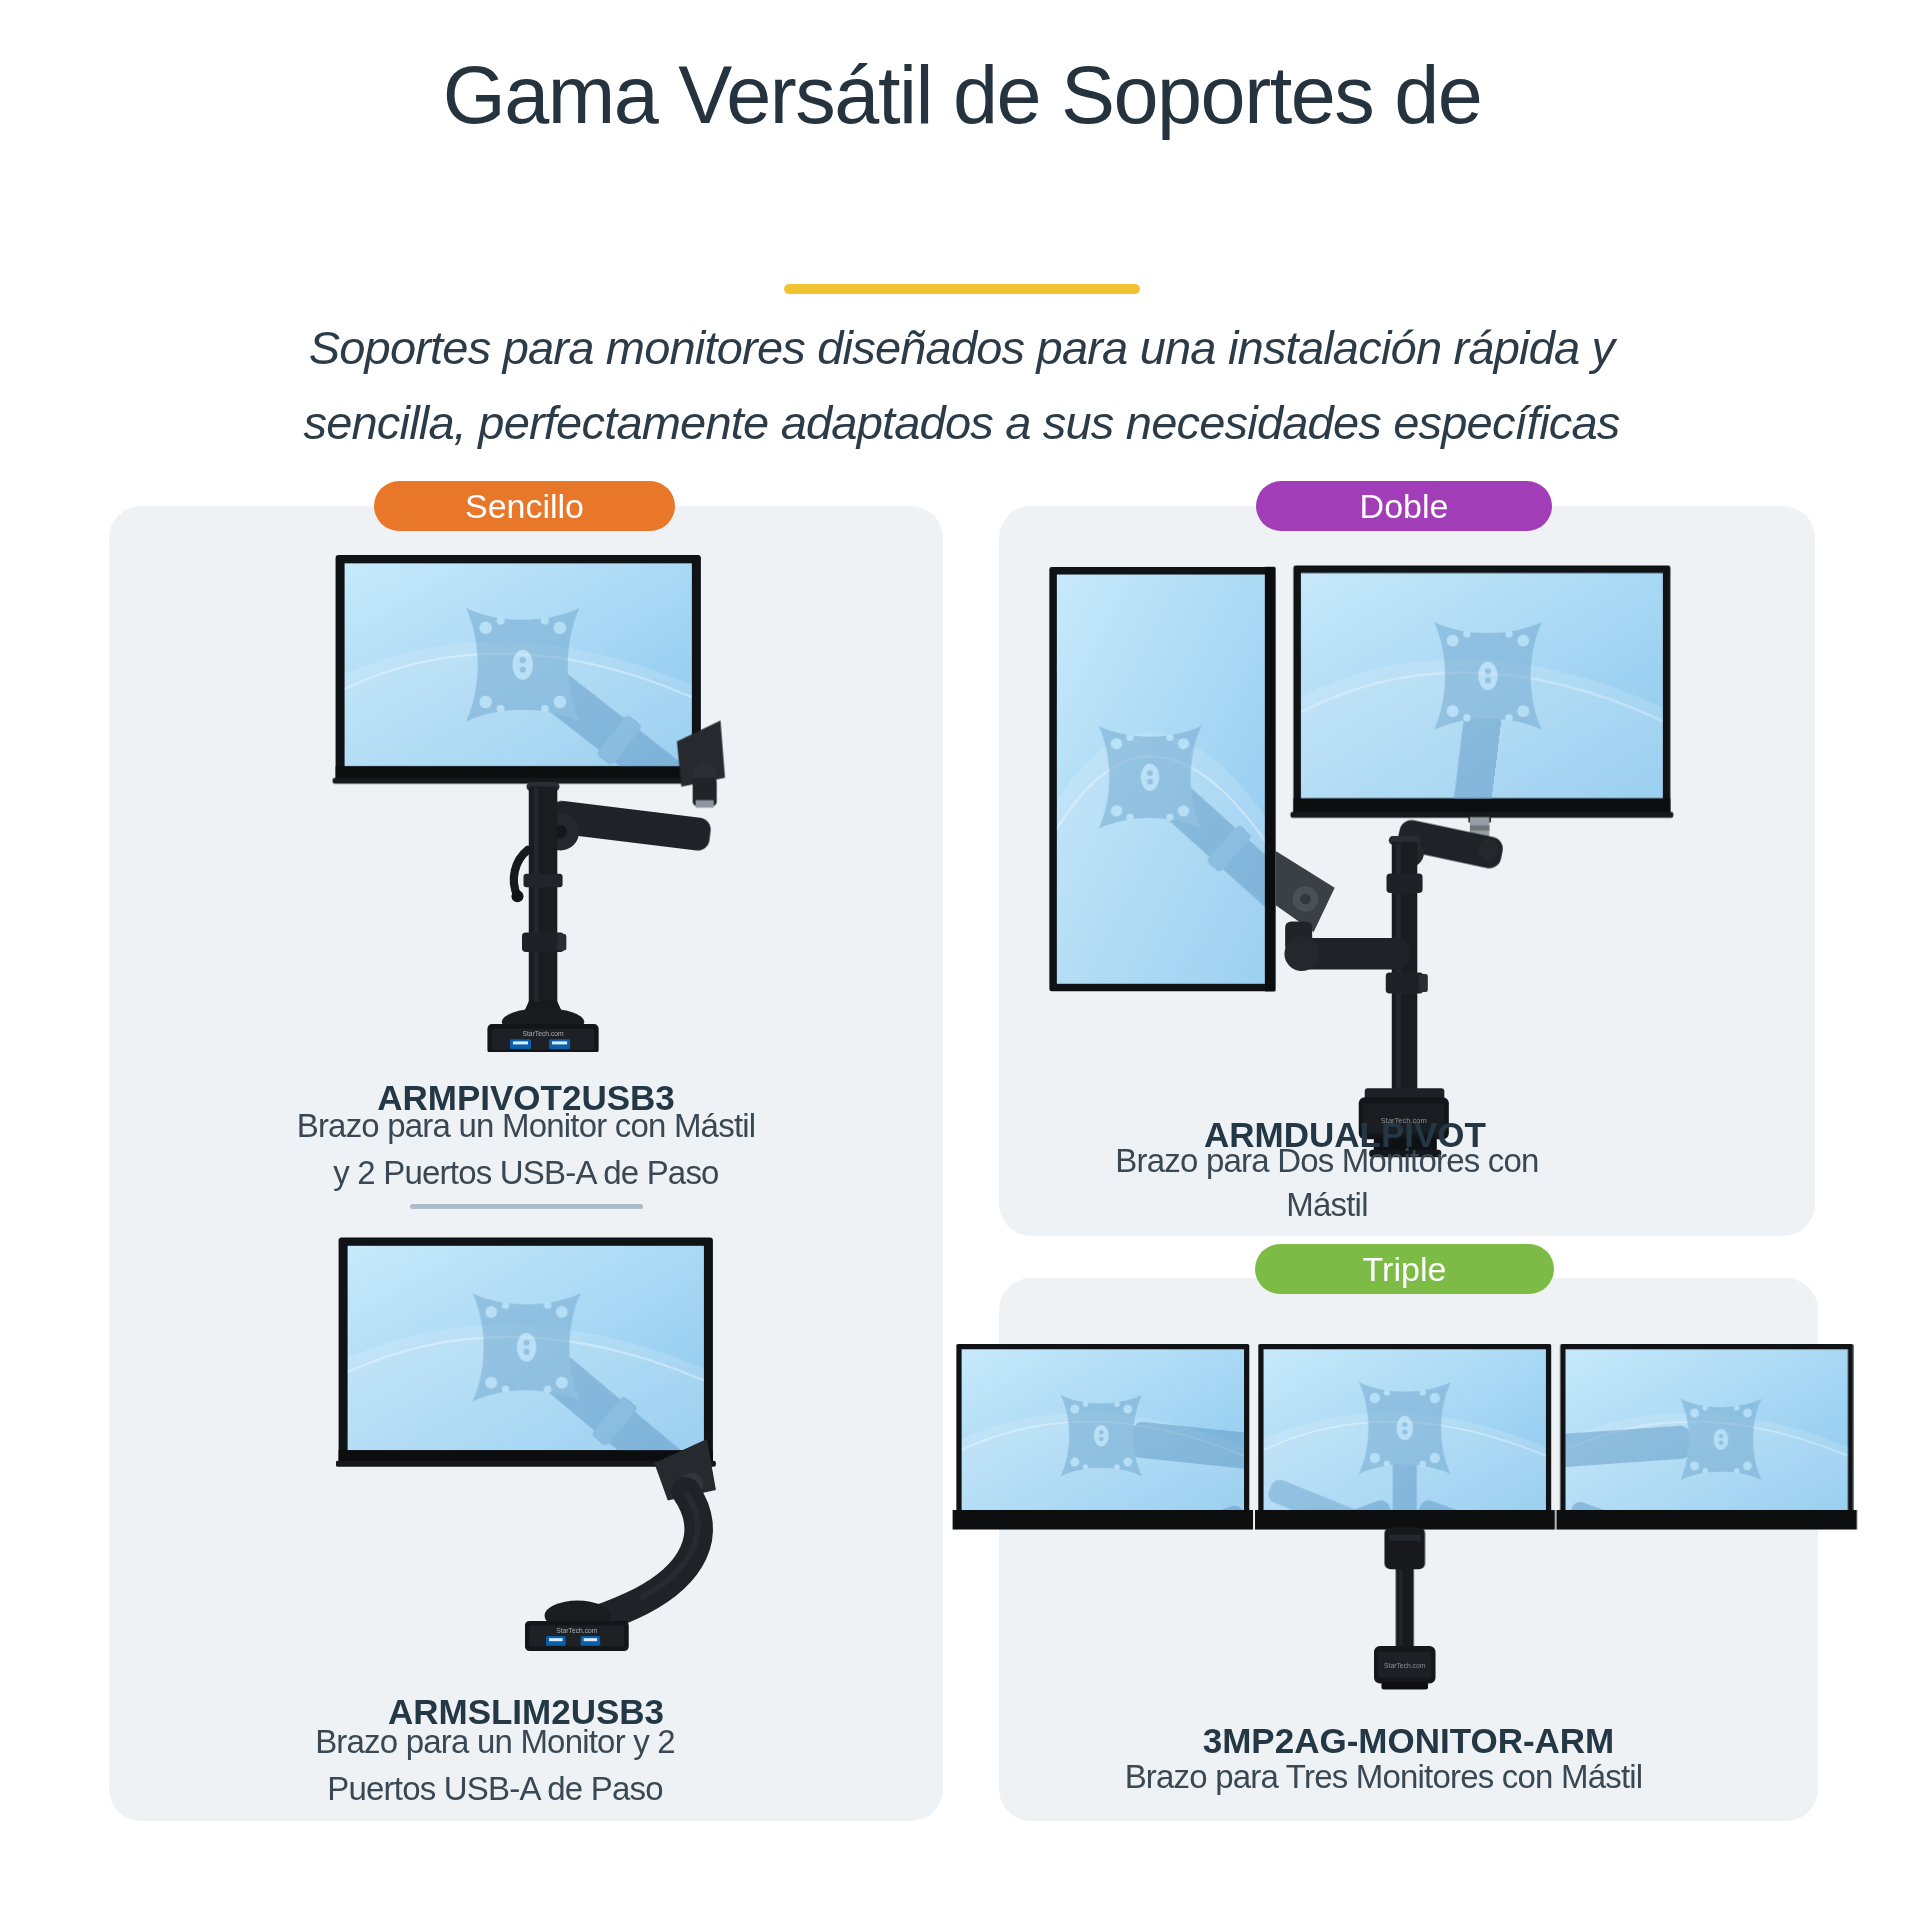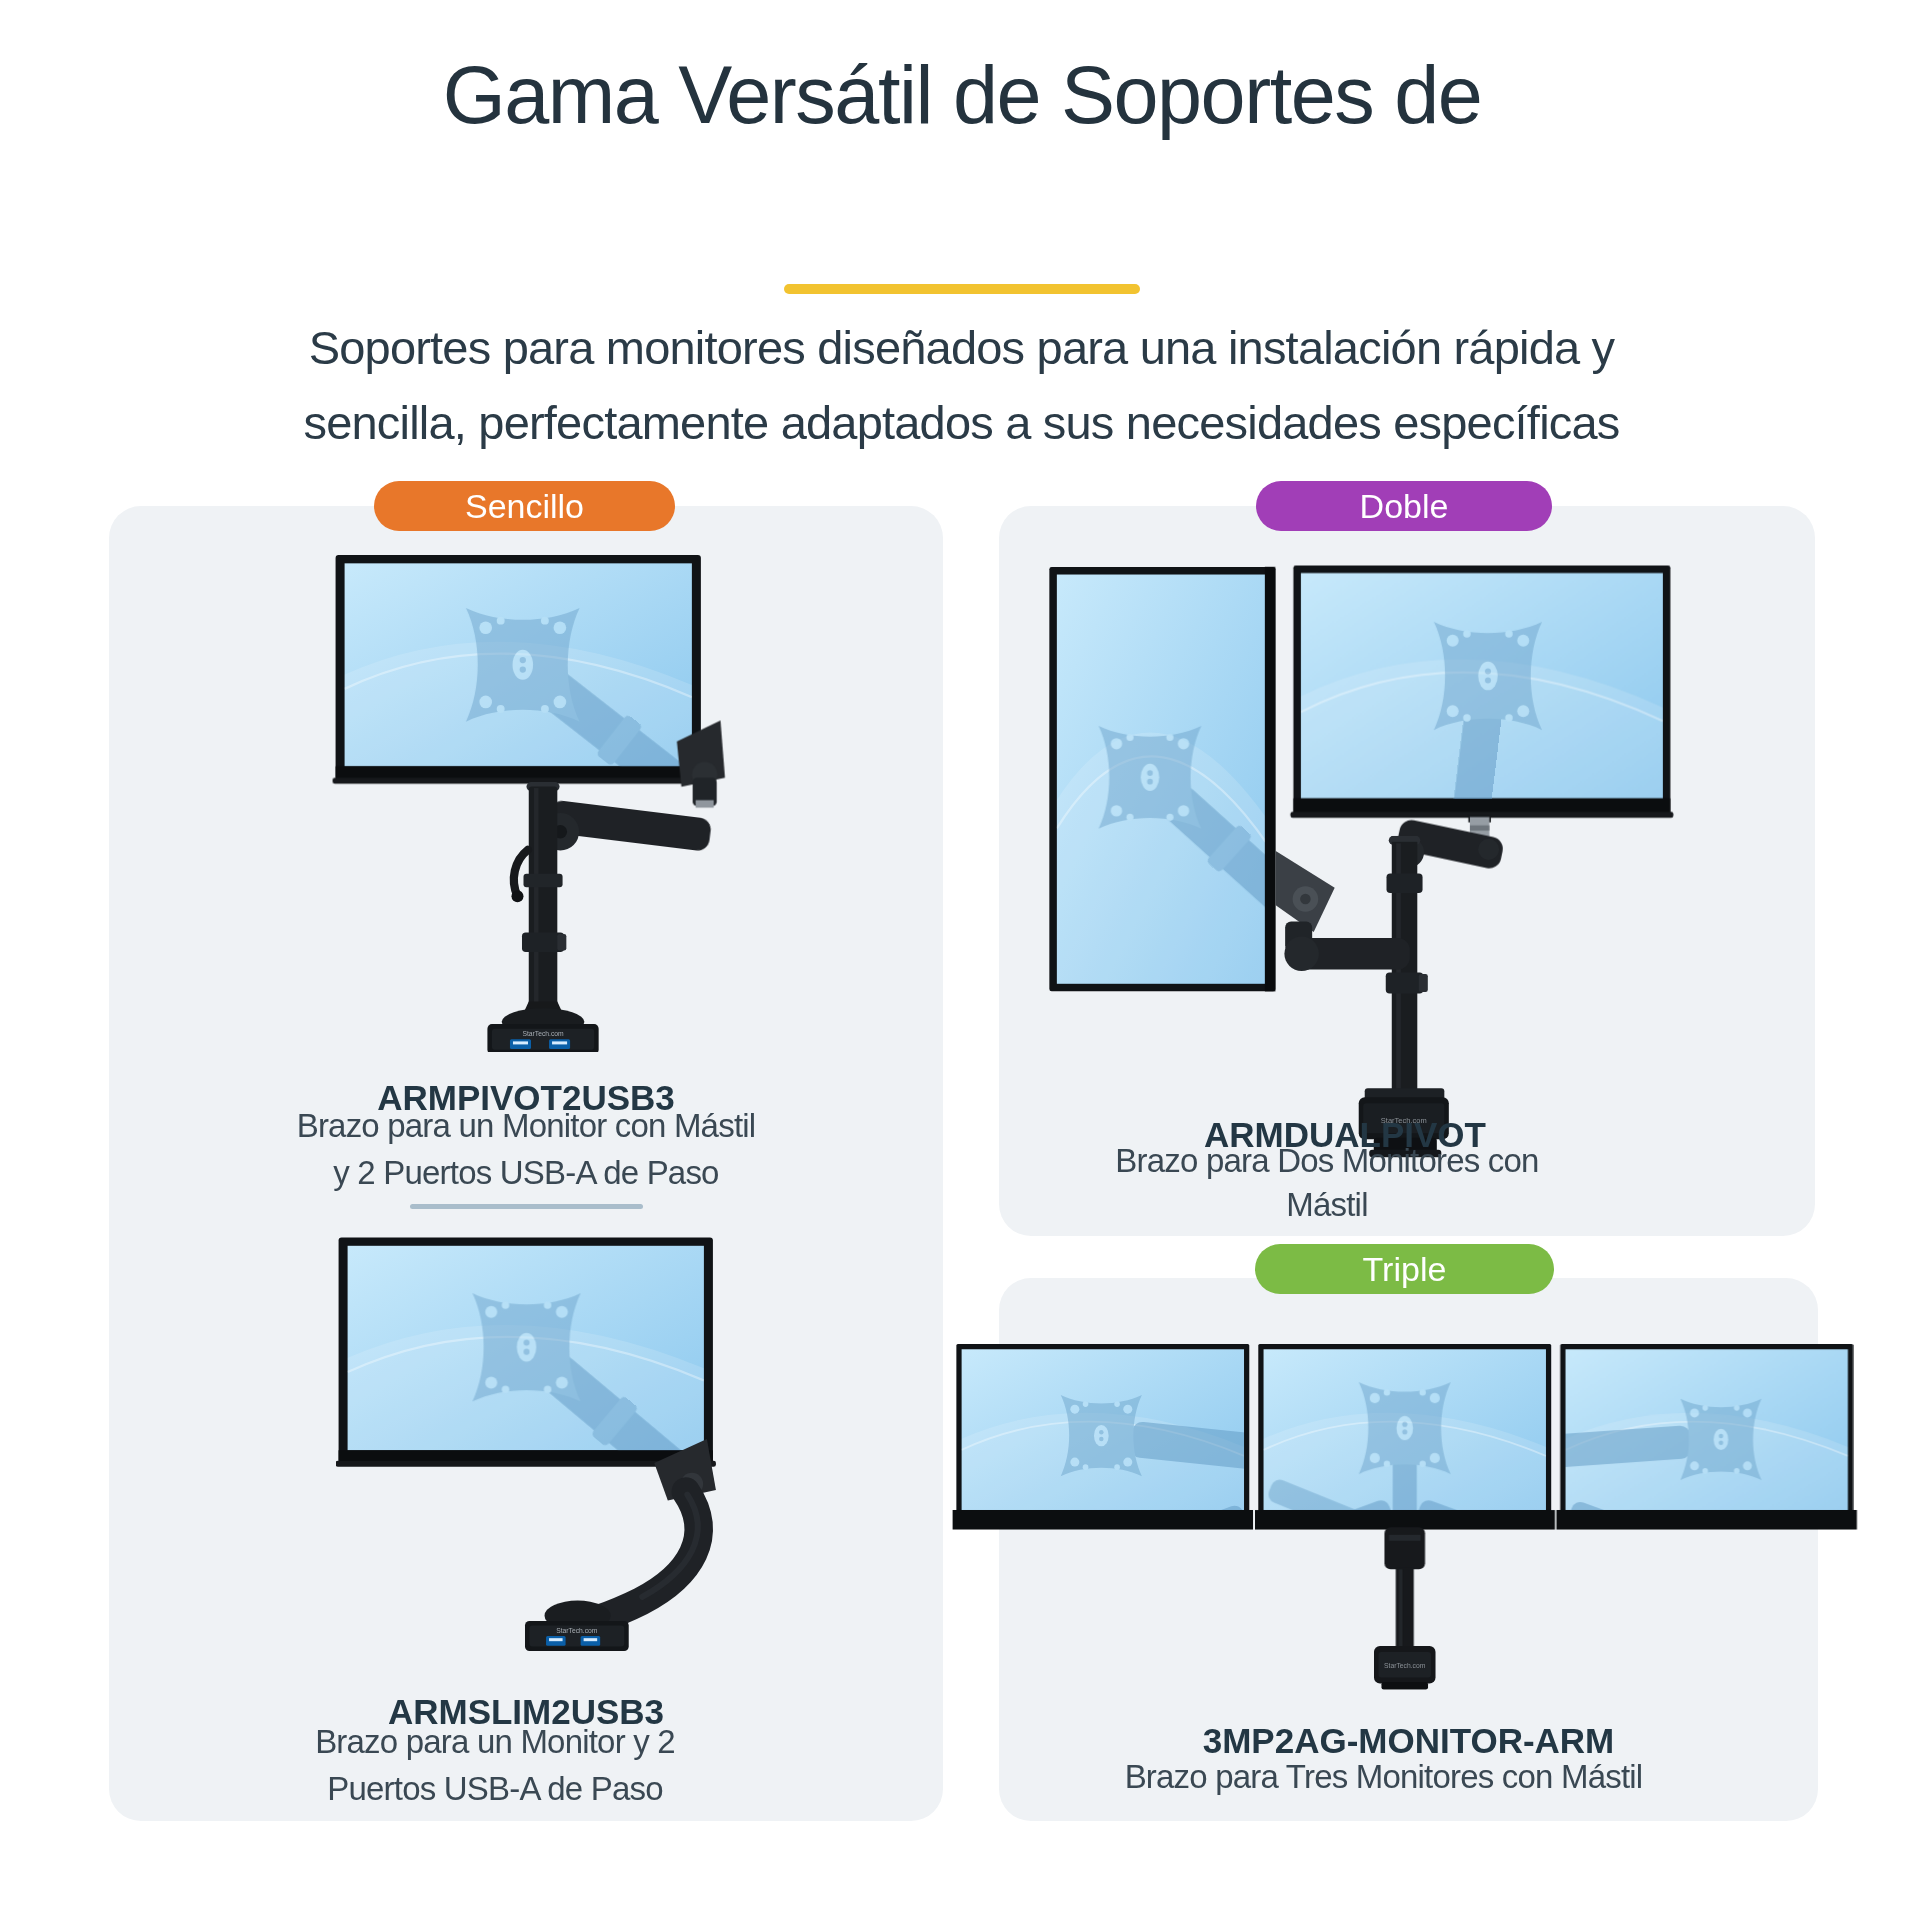--- a/index.html
+++ b/index.html
@@ -17,21 +17,21 @@
   body{font-family:"Liberation Sans","DejaVu Sans",sans-serif;color:var(--heading-text);}
   .canvas{position:relative;width:1924px;height:1924px;background:#fff;overflow:hidden;padding-left:36px;}
 
   .page-title{position:absolute;top:44px;left:0;width:1924px;text-align:center;
     font-size:81px;line-height:102px;font-weight:300;letter-spacing:-1.5px;color:var(--heading-text);}
   .page-title span{display:block;}
   .title-rule{position:absolute;top:284px;left:784px;width:356px;height:9.8px;border-radius:5.3px;
     background:var(--accent-yellow);}
   .page-subtitle{position:absolute;top:310px;left:135px;width:1653px;text-align:center;
     font-size:47px;line-height:75px;font-weight:300;letter-spacing:-0.8px;color:#2B3B47;}
-  .page-subtitle span{display:block;}
+  .page-subtitle span{display:block;font-style:italic;}
 
   .card{position:absolute;background:var(--card-bg);border-radius:32px;}
   .card-single{left:109px;top:506px;width:834px;height:1315px;}
   .card-dual{left:999px;top:506px;width:816px;height:730px;}
   .card-triple{left:999px;top:1278px;width:819px;height:543px;}
 
   .badge{position:absolute;height:50px;border-radius:25.6px;display:flex;align-items:center;justify-content:center;
     color:#fff;font-size:34px;font-weight:400;letter-spacing:0;}
   .badge-single{left:374px;top:481px;width:301px;background:var(--badge-single-bg);}
   .badge-dual{left:1256px;top:481px;width:296px;background:var(--badge-dual-bg);}

